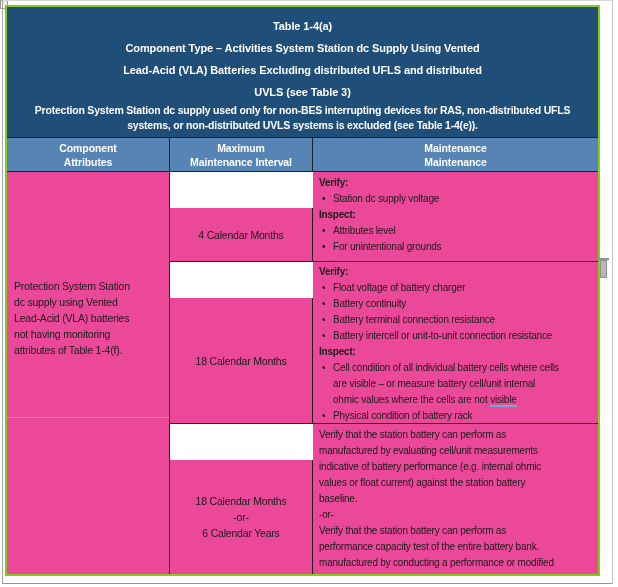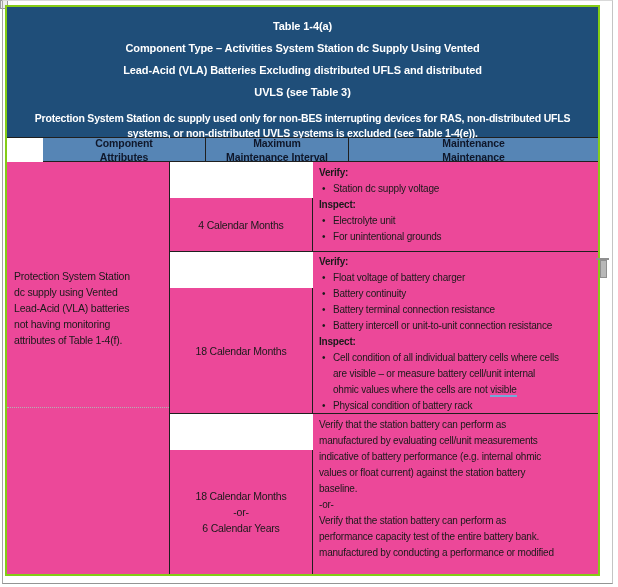--- a/index.html
+++ b/index.html
@@ -22,26 +22,26 @@
     border:2px solid #84cc16; box-sizing:border-box;
     display:flex; flex-direction:column; background:#fff;
   }
   
   .title-block {
     height:131px; background:#1F4E79; color:#fff; text-align:center;
     font-weight:bold; border-bottom:1px solid #1f1f1f; box-sizing:border-box;
     padding-top:8px; flex:none;
   }
   .t-line { font-size:11px; line-height:22px; letter-spacing:-0.1px; }
-  .t-note { margin-top:8px; font-size:10.5px; line-height:15px; letter-spacing:-0.2px; }
+  .t-note { font-size:10.5px; line-height:15px; letter-spacing:-0.2px; }
   
   .hdr {
-    display:flex; height:24px; flex:none; background:#5685B5;
+    display:flex; height:34px; flex:none; background:#5685B5;
     border-bottom:1px solid #1f1f1f; box-sizing:border-box;
-    color:#0f172a; font-weight:bold; text-align:center;margin-left:36px;
+    color:#ffffff; font-weight:bold; text-align:center;
   }
   .hcell { display:flex; flex-direction:column; justify-content:center;
            font-size:10.5px; line-height:14px; box-sizing:border-box; letter-spacing:-0.1px; }
   .hc1 { width:163px; border-right:1px solid #1f1f1f; }
   .hc2 { width:143px; border-right:1px solid #1f1f1f; }
   .hc3 { flex:1; }
   
   .body {
     flex:1; display:grid;
     grid-template-columns:163px 143px 1fr;
@@ -131,21 +131,21 @@
 
       <div class="cell c-act r1 bb">
         <div class="lbl">Verify:</div>
         <div class="li">
           <span class="b">•</span>
           <span>Station dc supply voltage</span>
         </div>
         <div class="lbl">Inspect:</div>
         <div class="li">
           <span class="b">•</span>
-          <span>Electrolyte unit</span>
+          <span>Attributes level</span>
         </div>
         <div class="li">
           <span class="b">•</span>
           <span>For unintentional grounds</span>
         </div>
       </div>
 
       <div class="cell c-int r2 bb">
         <div>18 Calendar Months</div>
       </div>

